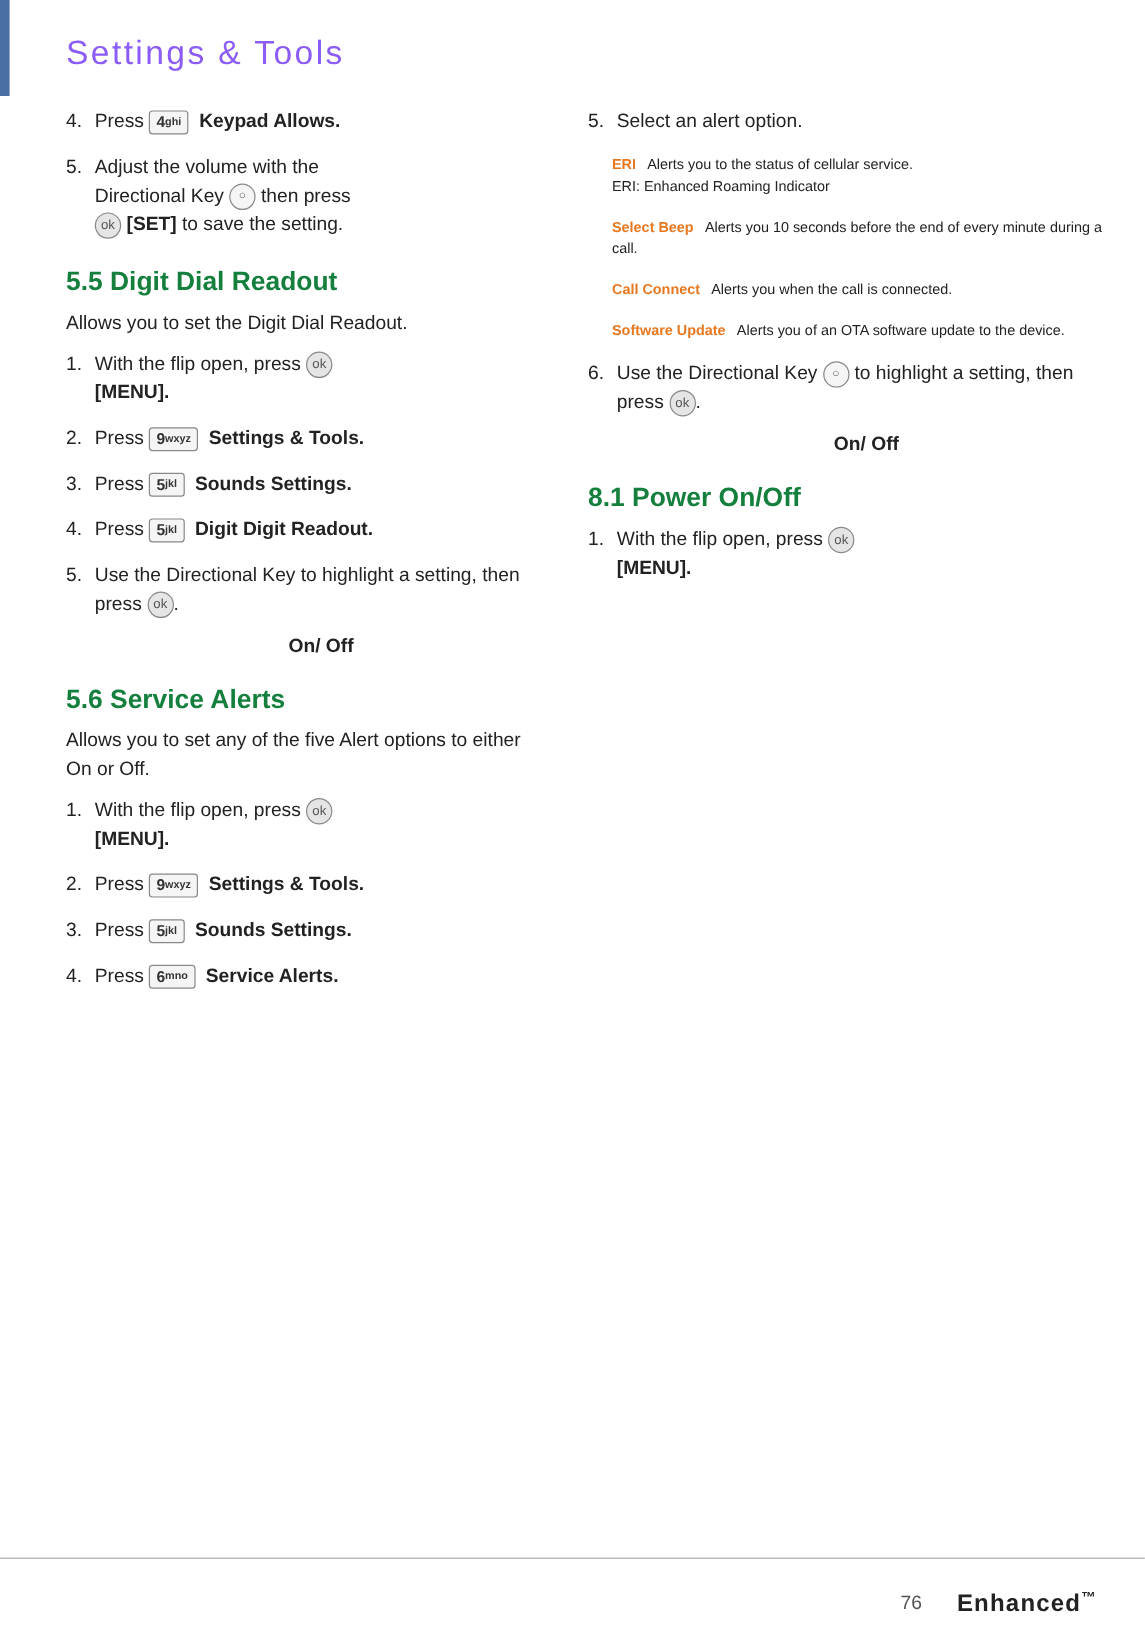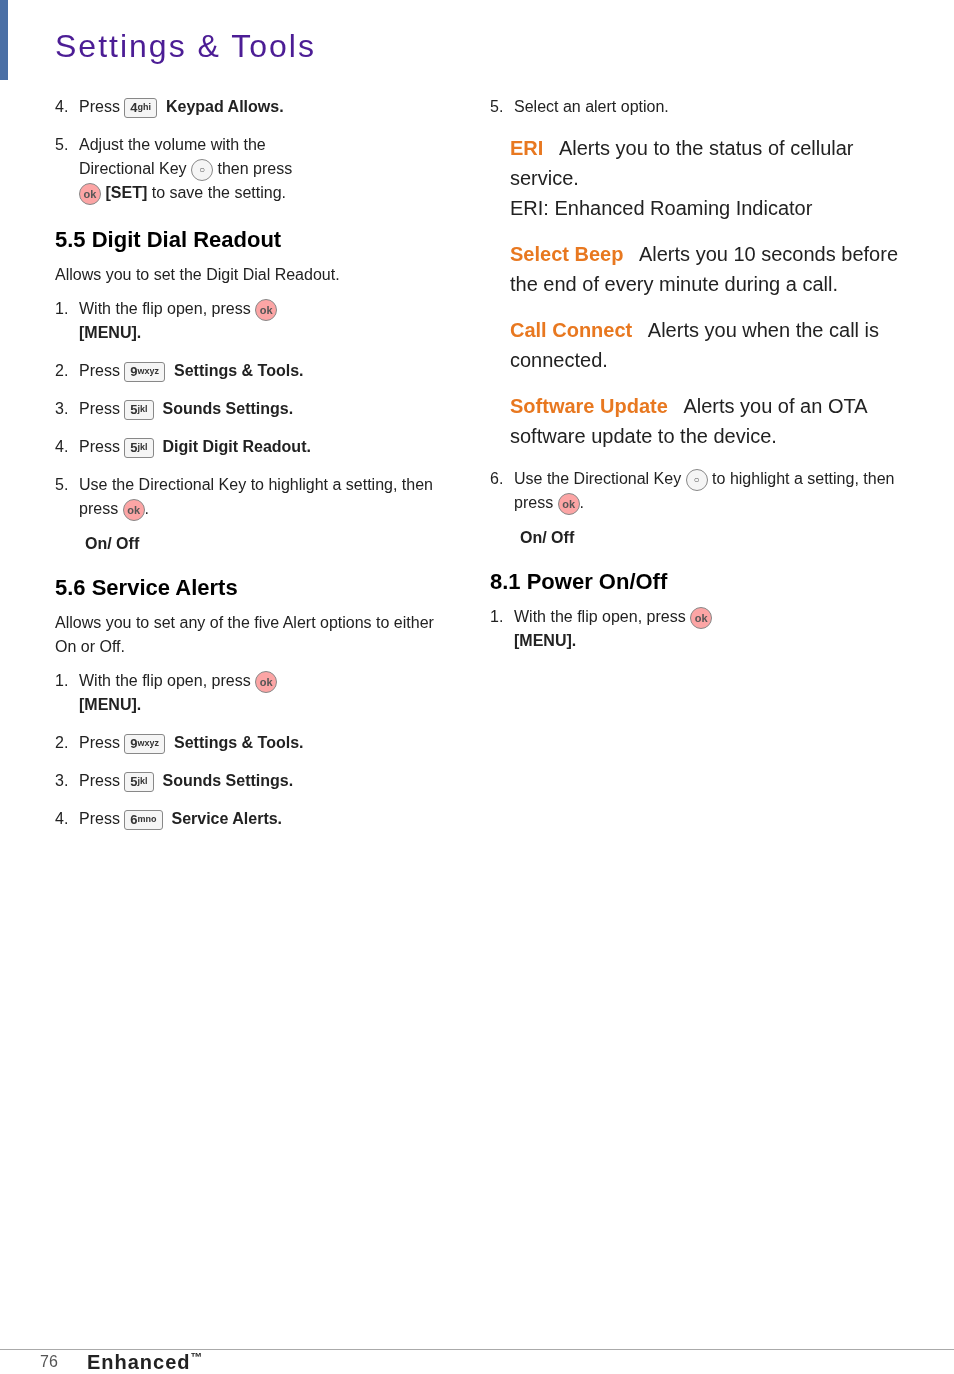--- a/index.html
+++ b/index.html
@@ -25,22 +25,22 @@
       left: 0;
       top: 0;
       width: 8px;
       height: 80px;
       background: #4a6fa5;
     }
 
     
     .page-header {
       padding: 28px 40px 20px 55px;
-      font-size: 32px;
-      color: #4c1d95;
+      font-size: 28px;
+      color: #8b5cf6;
       font-weight: 300;
       letter-spacing: 2px;
       border-bottom: none;
     }
 
     .content-wrapper {
       display: flex;
       flex-direction: row;
       padding: 10px 0 0 0;
     }
@@ -50,21 +50,21 @@
       padding: 0 20px 0 55px;
     }
 
     .right-column {
       width: 484px;
       padding: 0 30px 0 20px;
     }
 
     
     .section-heading {
-      color: #000000;
+      color: #15803d;
       font-size: 22px;
       font-weight: bold;
       margin: 22px 0 10px 0;
     }
 
     .section-desc {
       font-size: 16px;
       color: #222;
       line-height: 1.5;
       margin-bottom: 10px;
@@ -118,23 +118,23 @@
     
     .ok-icon {
       display: inline-flex;
       align-items: center;
       justify-content: center;
       width: 22px;
       height: 22px;
       border-radius: 50%;
       border: 1.5px solid #888;
       font-size: 11px;
-      font-weight: bold;
+      font-weight: normal;
       color: #555;
-      background: #fca5a5;
+      background: #e5e5e5;
       vertical-align: middle;
     }
 
     
     .dir-icon {
       display: inline-flex;
       align-items: center;
       justify-content: center;
       width: 22px;
       height: 22px;
@@ -151,49 +151,51 @@
     }
 
     
     .on-off-block {
       margin-left: 30px;
       margin-top: 8px;
       margin-bottom: 8px;
       font-size: 16px;
       font-weight: bold;
       color: #222;
+      text-align: center;
     }
 
     
     .alert-option {
       margin-bottom: 16px;
-      font-size: 20px;
+      font-size: 12px;
       line-height: 1.5;
     }
 
     .alert-option-label {
       color: #e87820;
       font-weight: bold;
     }
 
     .alert-option-desc {
       color: #222;
       display: inline;
     }
 
     
     .page-footer {
       position: absolute;
       bottom: 0;
       left: 0;
       right: 0;
       border-top: 1.5px solid #aaa;
-      padding: 0 40px;
+      padding: 25px 40px;
       display: flex;
       align-items: center;
+      justify-content: flex-end;
     }
 
     .footer-page-num {
       font-size: 16px;
       color: #555;
     }
 
     .footer-brand {
       font-size: 20px;
       font-weight: bold;

